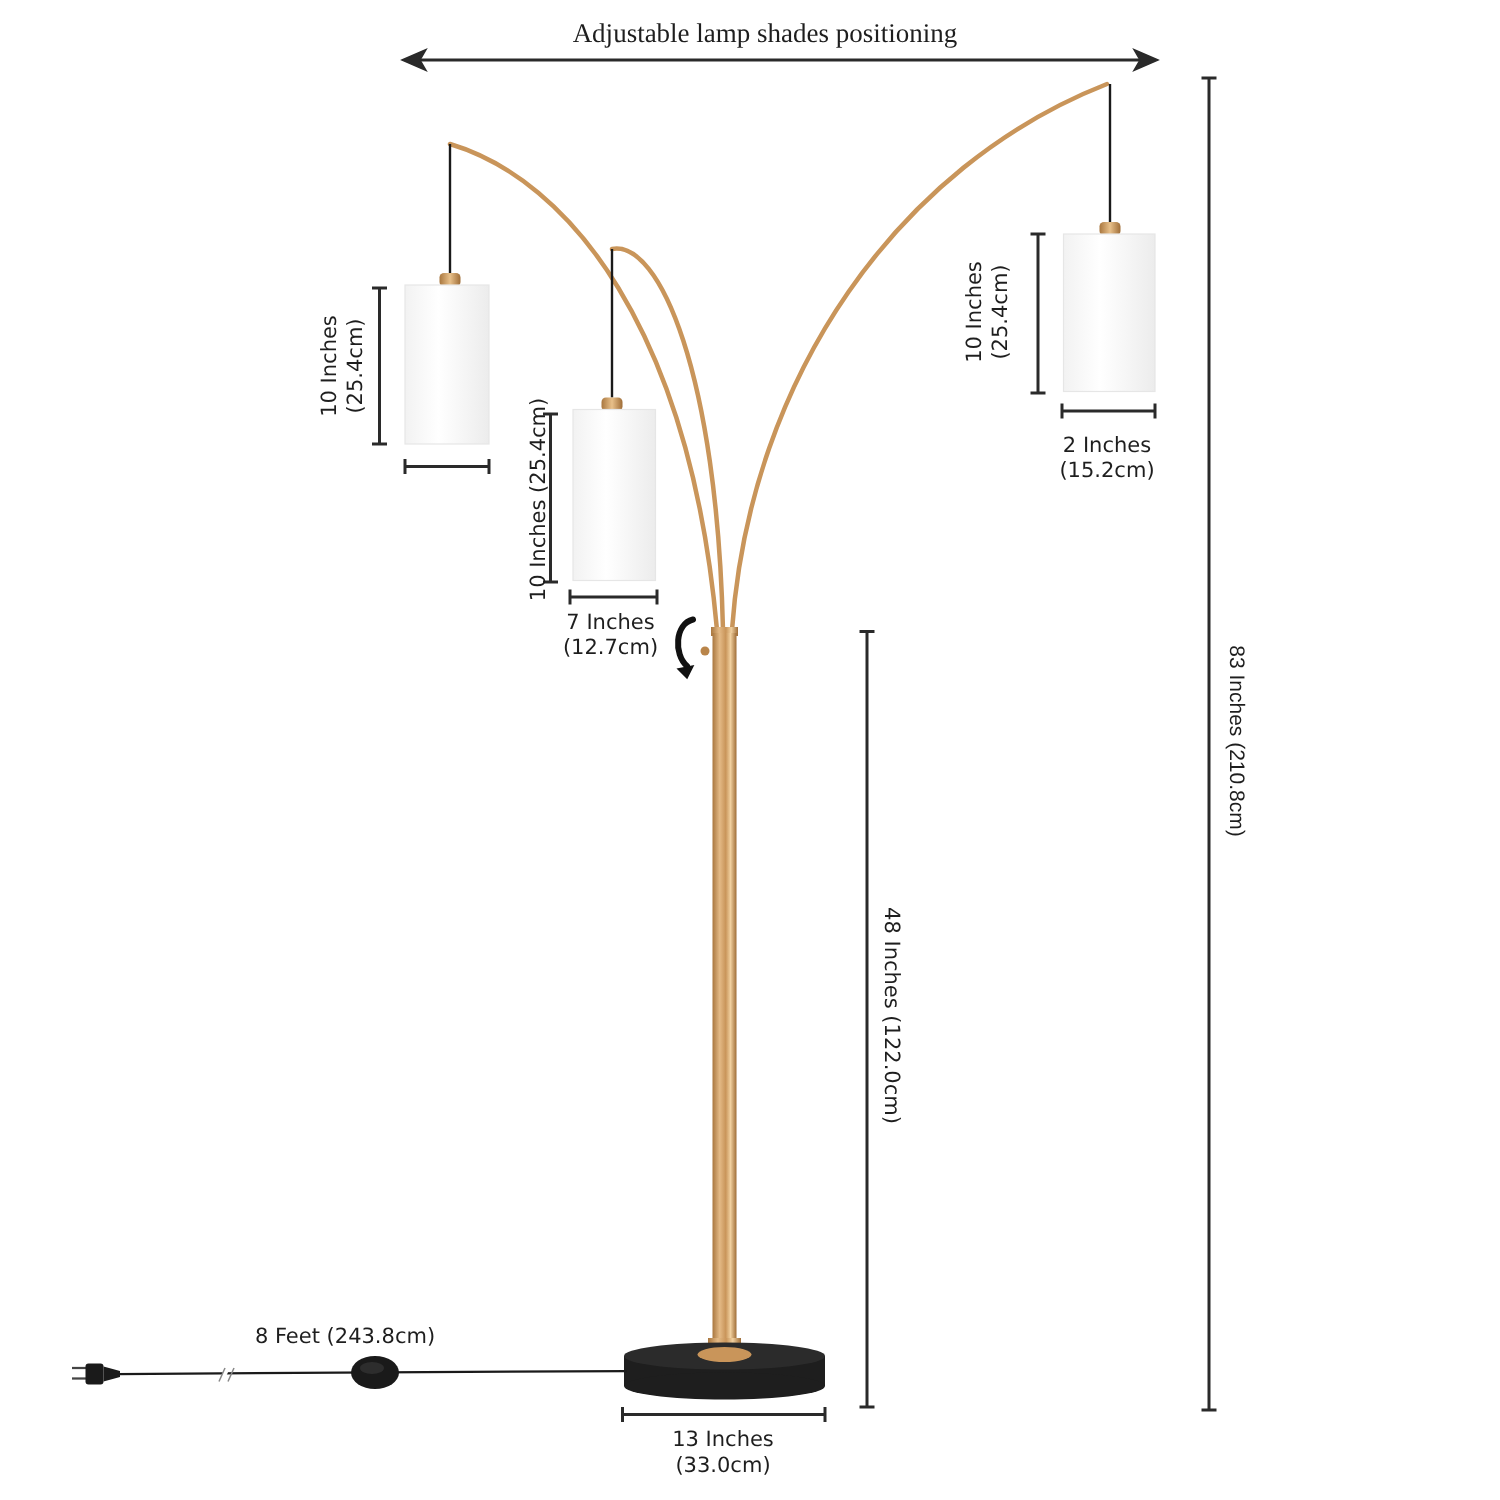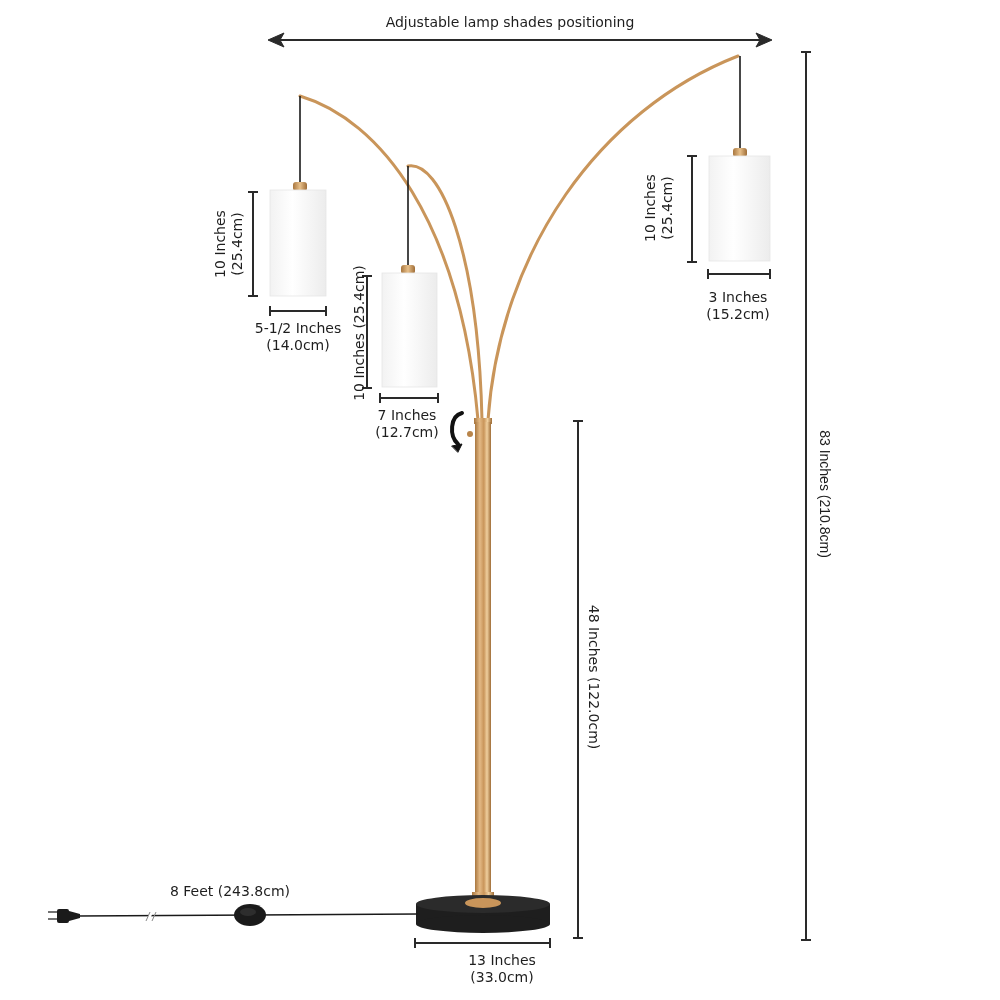--- a/index.html
+++ b/index.html
@@ -150,49 +150,45 @@
       <line x1="801" y1="940" x2="811" y2="940"></line>
     </g>
 
     <g stroke="#2a2a2a" stroke-width="2">
       <line x1="415" y1="943" x2="550" y2="943"></line>
       <line x1="415" y1="938" x2="415" y2="948"></line>
       <line x1="550" y1="938" x2="550" y2="948"></line>
     </g>
   </svg>
 
-  <div class="lbl" style="left:340px;top:14px;width:340px;font-size:14px;">Adjustable lamp shades positioning</div>
+  <div class="lbl" style="left:340px;top:14px;width:340px;font-size:18px;font-family:Liberation Serif, serif;">Adjustable lamp shades positioning</div>
 
   <div class="lbl rot-ccw" style="left:180px;top:226px;width:100px;height:36px;">
     <span class="l">10 Inches</span>
     <span class="l">(25.4cm)</span>
-  </div>
-  <div class="lbl" style="left:238px;top:320px;width:120px;">
-    <span class="l">5-1/2 Inches</span>
-    <span class="l">(14.0cm)</span>
   </div>
 
   <div class="lbl rot-ccw" style="left:290px;top:324px;width:140px;height:18px;">10 Inches (25.4cm)</div>
   <div class="lbl" style="left:357px;top:407px;width:100px;">
     <span class="l">7 Inches</span>
     <span class="l">(12.7cm)</span>
   </div>
 
   <div class="lbl rot-ccw" style="left:610px;top:190px;width:100px;height:36px;">
     <span class="l">10 Inches</span>
     <span class="l">(25.4cm)</span>
   </div>
   <div class="lbl" style="left:688px;top:289px;width:100px;">
-    <span class="l">3 Inches</span>
+    <span class="l">2 Inches</span>
     <span class="l">(15.2cm)</span>
   </div>
 
   <div class="lbl rot-cw" style="left:513px;top:668px;width:160px;height:18px;">48 Inches (122.0cm)</div>
 
   <div class="lbl rot-cw narrow" style="left:749px;top:485px;width:150px;height:18px;">83 Inches (210.8cm)</div>
 
   <div class="lbl" style="left:160px;top:883px;width:140px;">8 Feet (243.8cm)</div>
 
-  <div class="lbl" style="left:452px;top:952px;width:100px;text-align:center;">
+  <div class="lbl" style="left:432px;top:952px;width:100px;text-align:center;">
     <span class="l">13 Inches</span>
     <span class="l">(33.0cm)</span>
   </div>
 </div>
 
 </body></html>

